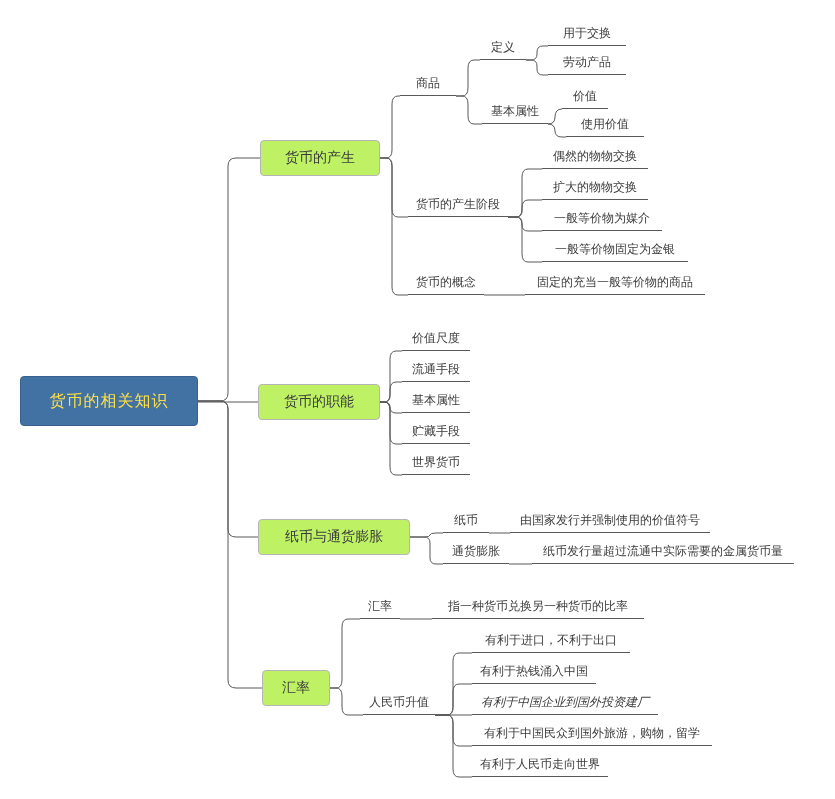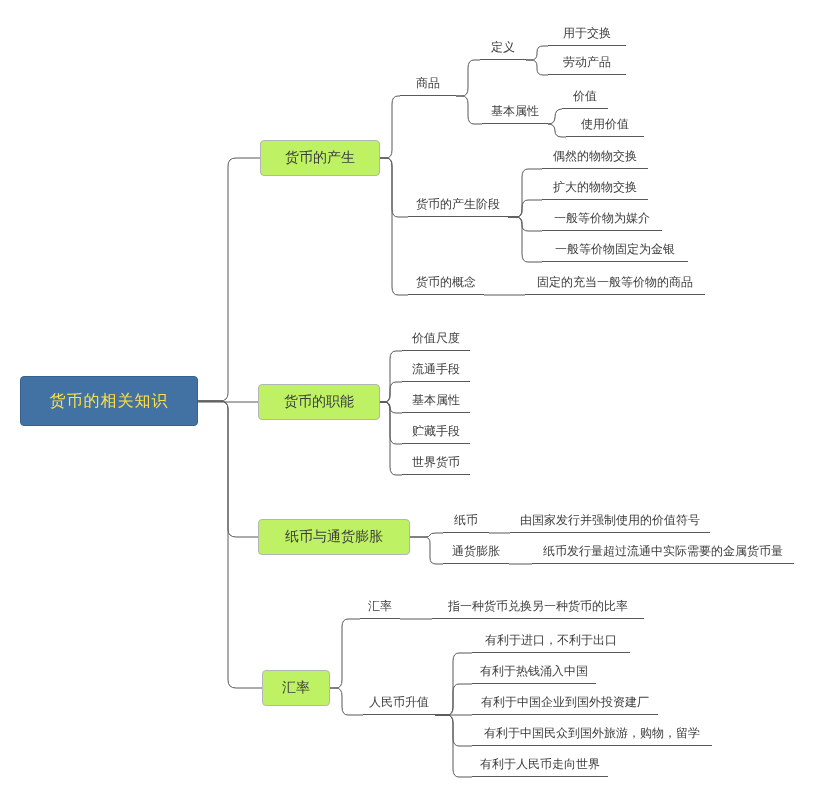--- a/index.html
+++ b/index.html
@@ -75,21 +75,21 @@
   #l-zhibi-d   { left: 510px; top: 510px; width: 200px; }
   #l-tonghuo   { left: 443px; top: 541px; width: 66px; }
   #l-tonghuo-d { left: 532px; top: 541px; width: 262px; }
 
   
   #l-huilv    { left: 360px; top: 596px; width: 40px; }
   #l-huilv-d  { left: 432px; top: 596px; width: 212px; }
   #l-shengzhi { left: 363px; top: 692px; width: 72px; }
   #l-a0 { left: 472px; top: 630px; width: 158px; }
   #l-a1 { left: 472px; top: 661px; width: 124px; }
-  #l-a2 { left: 472px; top: 692px; width: 186px; }
+  #l-a2 { left: 472px; top: 692px; width: 186px; font-style: italic; }
   #l-a3 { left: 472px; top: 723px; width: 240px; }
   #l-a4 { left: 472px; top: 754px; width: 136px; }
 </style>
 </head>
 <body>
 
 <div class="canvas">
 
   <svg class="wires" width="835" height="799" viewBox="0 0 835 799" aria-hidden="true">
     <g>

